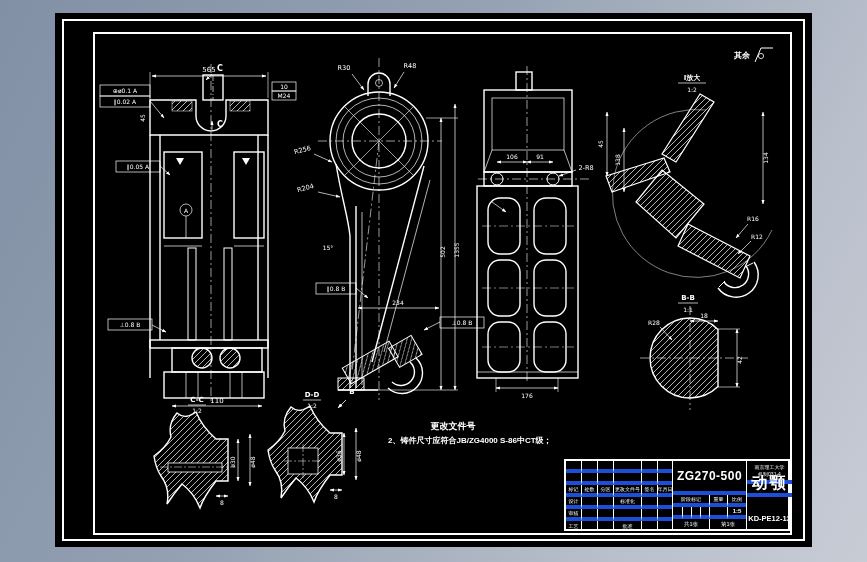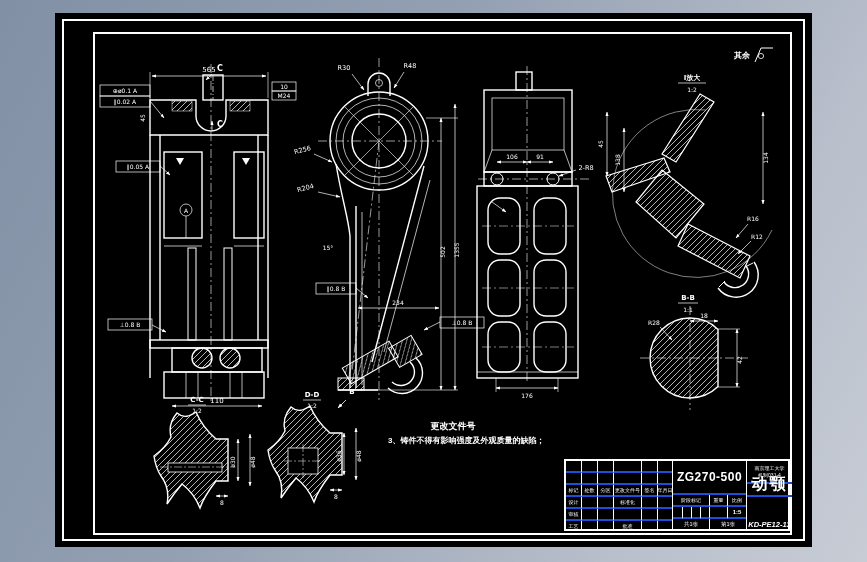--- a/index.html
+++ b/index.html
@@ -18,21 +18,21 @@
   
   .tech{position:absolute;left:388px;top:420px;width:182px;color:#fff;}
   .tech .tt{font-size:9px;font-weight:bold;text-align:center;width:130px;margin-bottom:2px;}
   .tech .ln{font-size:8px;font-weight:bold;line-height:12.5px;padding-left:13px;text-indent:-13px;}
   
   .tblock{position:absolute;left:564px;top:459px;width:226px;height:72px;border:2px solid #fff;
           box-sizing:border-box;color:#fff;background:#000;display:flex;}
   .tb-a{width:107px;box-sizing:border-box;border-right:1px solid #fff;position:relative;}
   .tb-b{width:74px;box-sizing:border-box;border-right:1px solid #fff;position:relative;}
   .tb-c{flex:1;position:relative;}
-  .cell{position:absolute;box-sizing:border-box;border-right:1px solid #fff;border-bottom:2px solid #1d4ed8;
+  .cell{position:absolute;box-sizing:border-box;border-right:1px solid #fff;border-bottom:4px solid #1d4ed8;
         font-size:5px;line-height:1;display:flex;align-items:center;justify-content:center;
         overflow:hidden;white-space:nowrap;}
   .big{font-weight:bold;}
 </style>
 </head>
 <body>
 
 <div class="stage">
   <div class="canvas">
     <div class="outerline"></div>
@@ -277,21 +277,21 @@
 
     <g stroke="#fff" fill="none">
       <text x="742" y="58" class="t8">其余</text>
       <path d="M755,62 L761,48 L773,48" stroke-width="1"></path>
       <circle cx="761" cy="56" r="2.6" stroke-width="0.8"></circle>
     </g>
   </svg>
 
   <div class="tech">
     <div class="tt">更改文件号</div>
-    <div class="ln">3、铸件不得有影响强度及外观质量的缺陷；</div>
+    <div class="ln">2、铸件尺寸应符合JB/ZG4000 S-86中CT级；</div>
   </div>
 
   <div class="tblock">
     <div class="tb-a">
 
       <div class="cell" style="left:0;top:0;width:16px;height:12px;"></div>
       <div class="cell" style="left:16px;top:0;width:16px;height:12px;"></div>
       <div class="cell" style="left:32px;top:0;width:16px;height:12px;"></div>
       <div class="cell" style="left:48px;top:0;width:28px;height:12px;"></div>
       <div class="cell" style="left:76px;top:0;width:16px;height:12px;"></div>
@@ -344,16 +344,16 @@
       <div class="cell big" style="left:55px;top:46px;width:18px;height:12px;border-right:none;font-size:6px;">1:5</div>
       <div class="cell" style="left:0;top:58px;width:37px;height:12px;border-bottom:none;font-size:5.5px;">共1张</div>
       <div class="cell" style="left:37px;top:58px;width:36px;height:12px;border:none;font-size:5.5px;">第1张</div>
     </div>
     <div class="tb-c">
       <div class="cell" style="left:0;top:0;width:45px;height:23px;border-right:none;flex-direction:column;font-size:5px;line-height:7px;">
         <span>南京理工大学</span>
         <span>机制031-4</span>
       </div>
       <div class="cell big" style="left:0;top:12px;width:45px;height:24px;border-right:none;font-size:16px;letter-spacing:2px;">动颚</div>
-      <div class="cell big" style="left:0;top:53px;width:45px;height:21px;border:none;font-size:7.5px;font-style:italic;">KD-PE12-13</div>
+      <div class="cell big" style="left:0;top:47px;width:45px;height:21px;border:none;font-size:7.5px;">KD-PE12-13</div>
     </div>
   </div>
 </div>
 
 </body></html>

